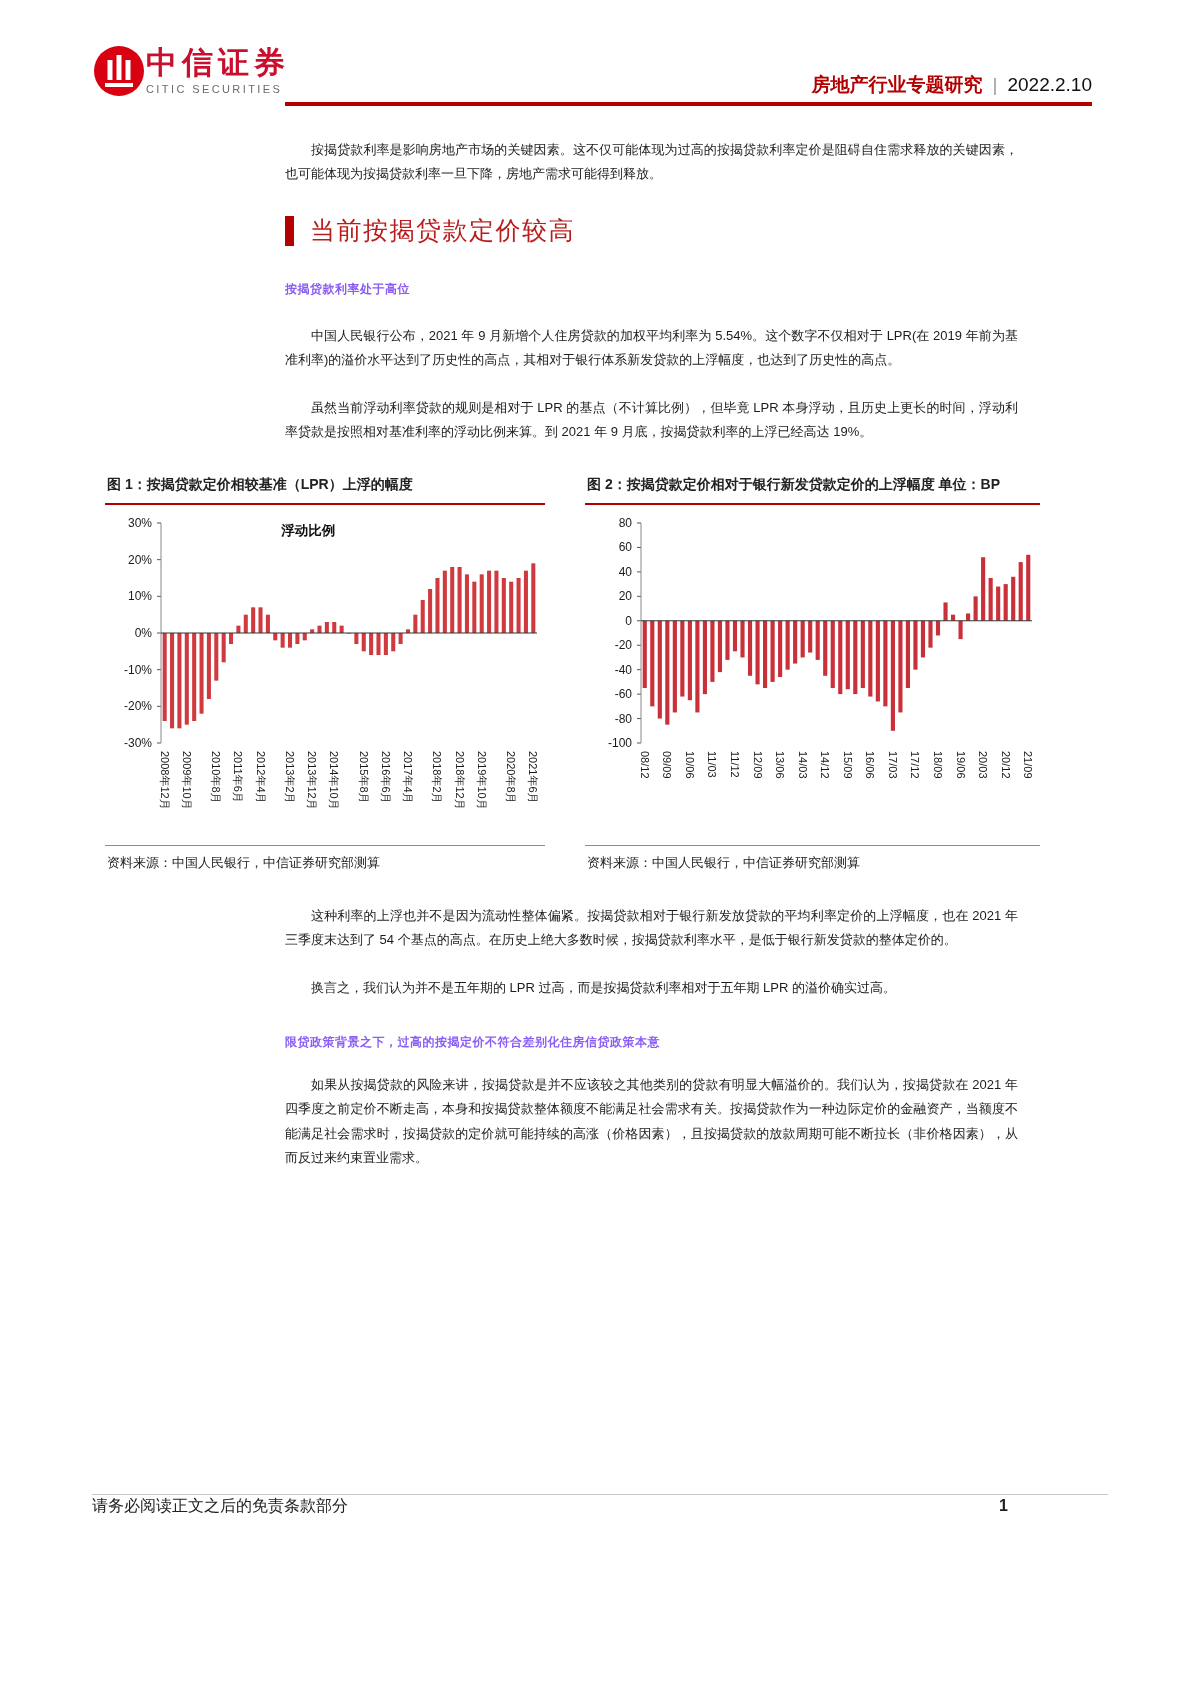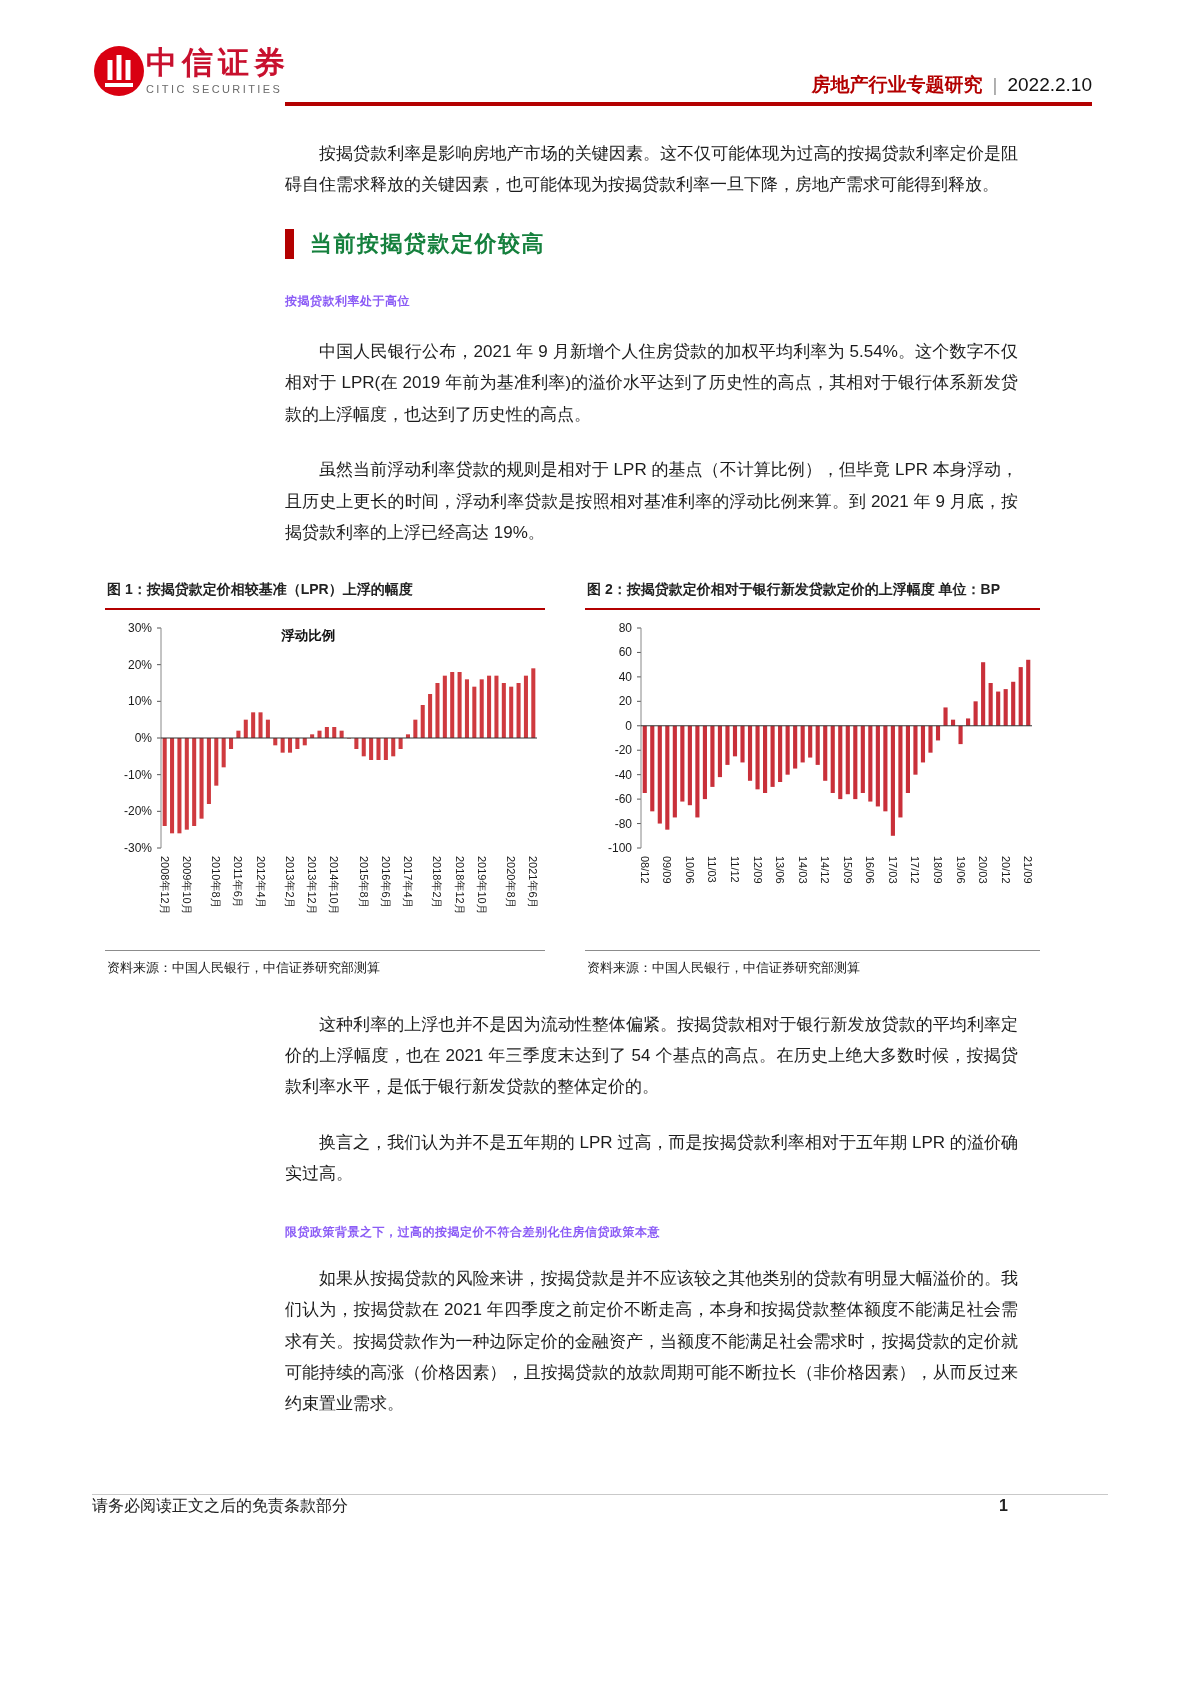--- a/index.html
+++ b/index.html
@@ -14,27 +14,27 @@
   .brand-en { font-size:11px; color:#6b6b6b; letter-spacing:2.4px; margin-top:4px; }
   .header-right { position:absolute; right:108px; top:72px; font-size:19px; display:flex; gap:10px; align-items:baseline; }
   .report-type { color:#b30000; font-weight:bold; }
   .header-sep { color:#9a9a9a; }
   .report-date { color:#111; }
   .header-rule { position:absolute; left:285px; right:108px; top:102px; height:4px; background:#b30000; }
 
   
   main { position:absolute; top:108px; left:0; right:0; }
   .text-col { margin-left:285px; margin-right:182px; }
-  p.body { font-size:17px; line-height:1.85; text-align:justify; text-indent:2em; color:#1c1c1c; }
+  p.body { font-size:13px; line-height:1.85; text-align:justify; text-indent:2em; color:#1c1c1c; }
   .mt30 { margin-top:30px; } .mt28 { margin-top:28px; } .mt26 { margin-top:26px; }
   .mt24 { margin-top:24px; } .mt22 { margin-top:22px; } .mt32 { margin-top:32px; }
 
   .section-head { display:flex; align-items:center; gap:16px; margin:28px 182px 0 285px; }
   .section-bar { width:9px; height:30px; background:#b30000; flex:0 0 auto; }
-  .section-title { font-size:22px; font-weight:bold; color:#15803d; letter-spacing:1.5px; }
+  .section-title { font-size:25px; font-weight:normal; color:#b91c1c; letter-spacing:1.5px; }
   .sub-title { font-size:12px; font-weight:bold; color:#8b5cf6; margin:34px 182px 0 285px; letter-spacing:0.5px; }
 
   
   .figures-row { display:flex; gap:40px; margin:32px 160px 0 105px; }
   .figure1 { width:440px; flex:0 0 auto; }
   .figure2 { width:455px; flex:0 0 auto; }
   .fig-caption { font-size:14px; font-weight:bold; color:#222; padding:0 0 9px 2px; border-bottom:2px solid #b30000; white-space:nowrap; overflow:hidden; }
   .fig-chart { margin-top:4px; }
   .fig-source { font-size:13px; color:#222; border-top:1px solid #8c8c8c; padding:8px 0 0 2px; margin-top:2px; }
 

